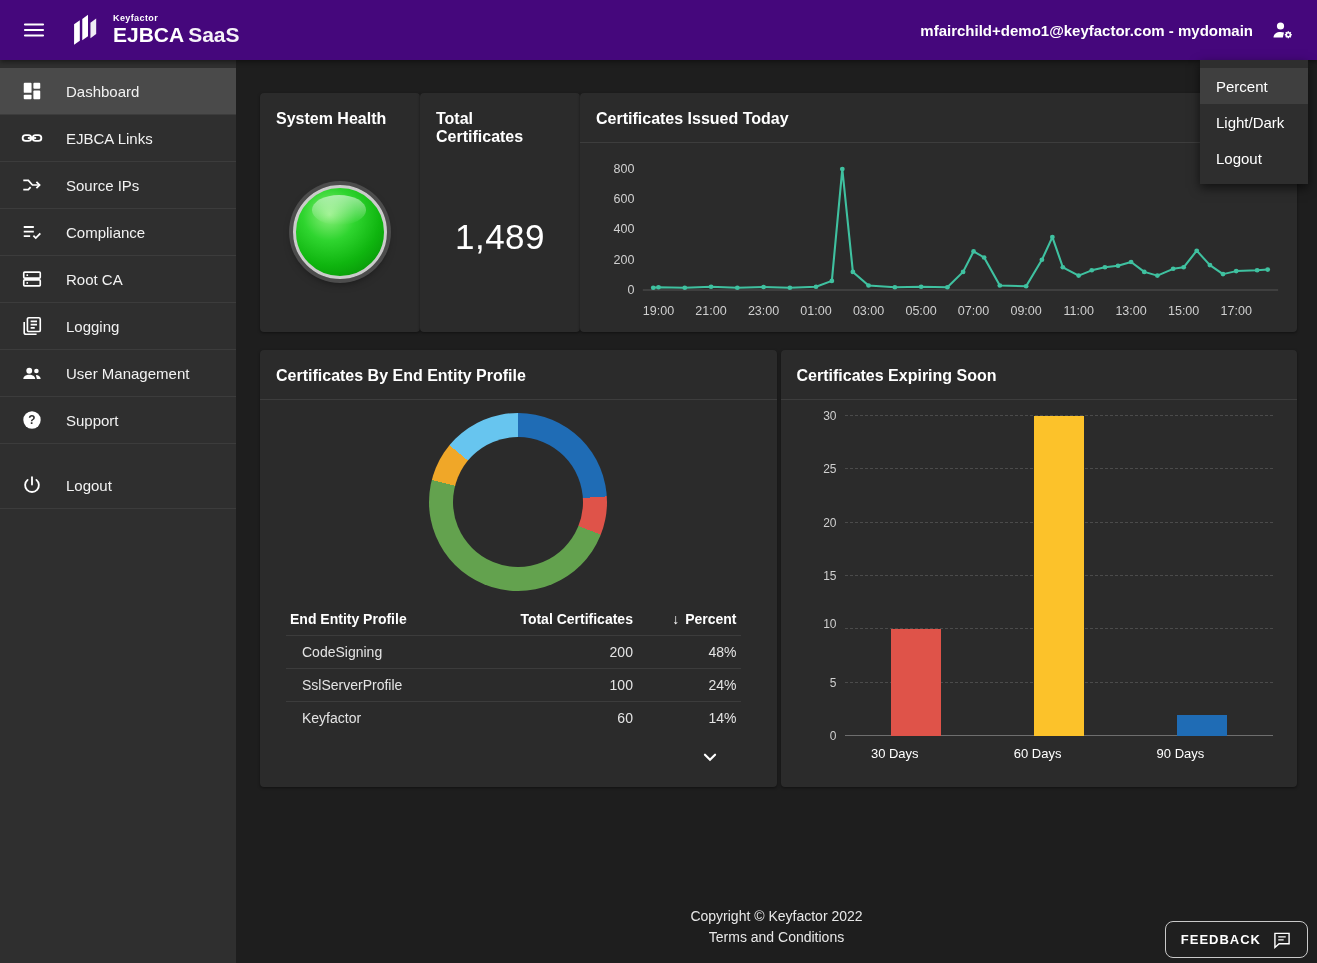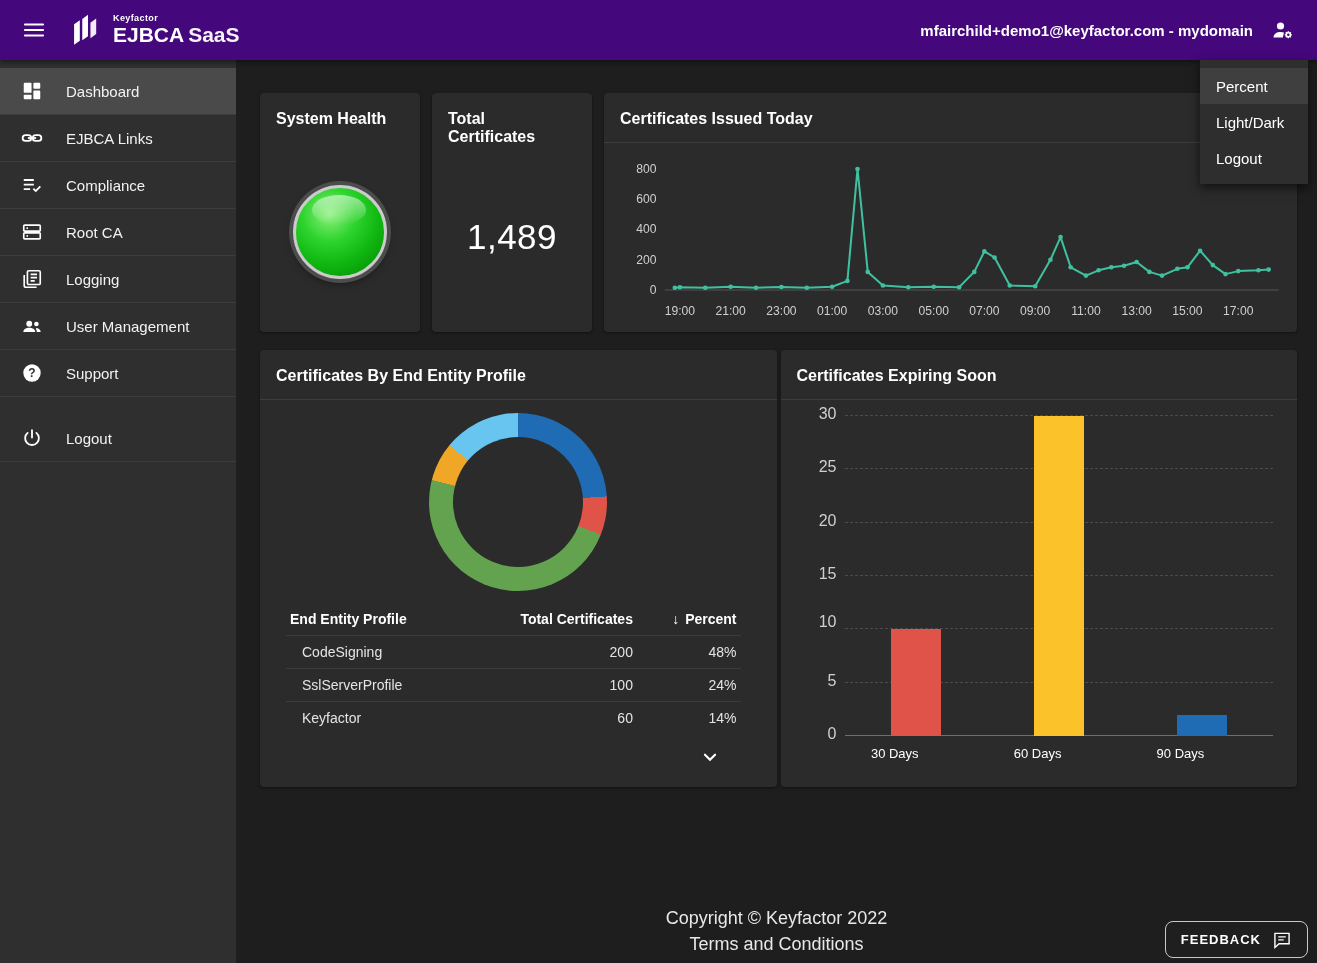--- a/index.html
+++ b/index.html
@@ -29,21 +29,21 @@
   .sidebar{position:absolute;top:60px;left:0;width:236px;bottom:0;background:#2f2f2f;padding-top:8px}
   .side-item{height:47px;display:flex;align-items:center;padding-left:21px;border-bottom:1px solid #3c3c3c}
   .side-item.active{background:#4a4a4a}
   .side-icon{width:22px;height:22px;margin-right:23px;flex:none}
   .side-icon svg{width:22px;height:22px;display:block}
   .side-label{font-size:15px;color:#f2f2f2}
   .side-sep{height:18px}
 
   
   .main{position:absolute;left:236px;top:60px;right:0;bottom:0;background:#1e1e1e;padding:33px 20px 0 24px}
-  .row1{display:flex;gap:12px}
+  .row1{display:flex;gap:0}
   .row2{display:flex;gap:4px;margin-top:18px}
   .card{background:#2b2b2b;border-radius:4px;box-shadow:0 1px 3px rgba(0,0,0,.45)}
   .card-header{padding:17px 16px 14px;font-size:16px;font-weight:bold;border-bottom:1px solid #3d3d3d}
   .card-header.no-border{border-bottom:none}
   .card-sm{width:160px;height:239px;display:flex;flex-direction:column}
   .orb-wrap{flex:1;display:flex;align-items:center;justify-content:center;padding-bottom:10px}
   .orb{width:94px;height:94px;border-radius:50%;position:relative;border:3px solid #cbcbcb;box-shadow:0 0 0 4px #4c4c4c,0 4px 8px rgba(0,0,0,.5);background:radial-gradient(circle at 38% 30%,#8ef07e 0%,#2fd52f 32%,#0fb50f 62%,#079507 86%,#067a06 100%)}
   .orb::after{content:"";position:absolute;left:18%;top:8%;width:62%;height:34%;border-radius:50%;background:linear-gradient(rgba(255,255,255,.55),rgba(255,255,255,0))}
   .big-value{flex:1;display:flex;align-items:center;justify-content:center;font-size:35px;letter-spacing:.5px;padding-bottom:18px}
   .card-line{flex:1;height:239px;display:flex;flex-direction:column}
@@ -62,26 +62,26 @@
   .profile-table td.left{padding-left:16px}
   .profile-table .right{text-align:right}
   .sort{margin-right:6px;font-weight:bold}
   .expand-row{display:flex;justify-content:flex-end;padding:8px 52px 0 0}
   .expand-row .icon-btn{width:30px;height:30px}
   .expand-row svg{width:22px;height:22px}
 
   .barchart{position:relative;margin:16px 24px 0 64px;height:320px}
   .gridline{position:absolute;left:0;right:0;height:0;border-top:1px dashed #4b4b4b}
   .gridline.zero{border-top:1px solid #6e6e6e}
-  .ytick{position:absolute;left:-42px;width:34px;text-align:right;font-size:16px;color:#cfcfcf}
+  .ytick{position:absolute;left:-42px;width:34px;text-align:right;font-size:12px;color:#cfcfcf}
   .bar{position:absolute;bottom:0;width:50px}
   .xcat{position:absolute;top:330px;width:90px;text-align:left;font-size:13px;color:#ffffff}
 
   
-  .footer{position:absolute;left:236px;right:0;bottom:6px;text-align:center;font-size:18px;color:#e8e8e8;line-height:1.45}
+  .footer{position:absolute;left:236px;right:0;bottom:16px;text-align:center;font-size:14px;color:#e8e8e8;line-height:1.45}
   .footer .terms{display:block;color:#e8e8e8;text-decoration:none}
   .feedback-btn{position:absolute;right:9px;bottom:5px;height:37px;padding:0 15px;display:flex;align-items:center;gap:11px;background:#1f1f1f;border:1px solid #c9c9c9;border-radius:8px;color:#fff;font-size:13px;font-weight:bold;letter-spacing:1px;z-index:20}
   .feedback-btn svg{width:20px;height:20px;display:block}
 </style>
 </head>
 <body>
 
 <div class="page" data-interactable="false">
 
   <header class="topbar" data-interactable="false">
@@ -145,20 +145,30 @@
         </div>
         <div class="side-item" data-interactable="true">
           <span class="side-icon" data-interactable="false">
             <svg viewBox="0 0 24 24" fill="none" stroke="#fff" stroke-width="2">
               <rect x="1.8" y="8.8" width="9.4" height="6.4" rx="3.2"></rect>
               <rect x="12.8" y="8.8" width="9.4" height="6.4" rx="3.2"></rect>
               <path d="M7.5 12h9"></path>
             </svg>
           </span>
           <span class="side-label" data-interactable="false">EJBCA Links</span>
+        </div>
+        <div class="side-item" data-interactable="true">
+          <span class="side-icon" data-interactable="false">
+            <svg viewBox="0 0 24 24" fill="none" stroke="#fff" stroke-width="1.9">
+              <path d="M2.5 7h5.5l4.5 5h7.5"></path>
+              <path d="M2.5 17h5.5l2.5-2.7"></path>
+              <path d="M16.8 8.5l3.5 3.5-3.5 3.5"></path>
+            </svg>
+          </span>
+          <span class="side-label" data-interactable="false">Source IPs</span>
         </div>
         <div class="side-item" data-interactable="true">
           <span class="side-icon" data-interactable="false">
             <svg viewBox="0 0 24 24" fill="none" stroke="#fff" stroke-width="2">
               <path d="M3 6.5h11M3 11.5h11M3 16.5h7"></path>
               <path d="M13.5 16l2.6 2.6 5-5.2"></path>
             </svg>
           </span>
           <span class="side-label" data-interactable="false">Compliance</span>
         </div>

